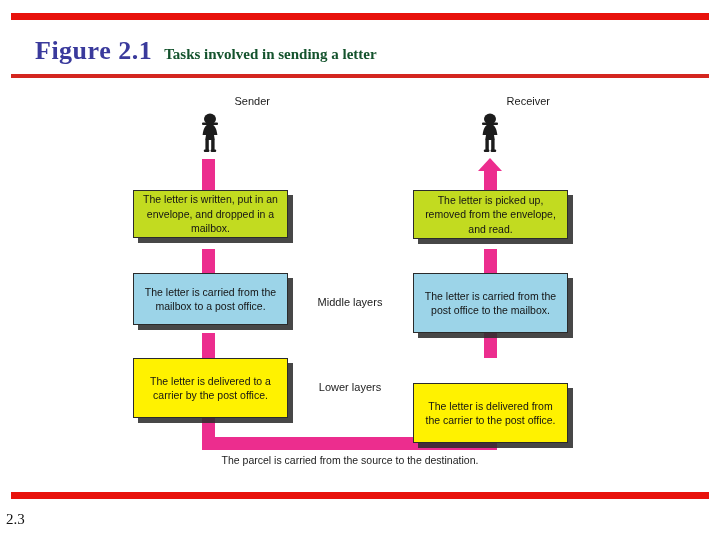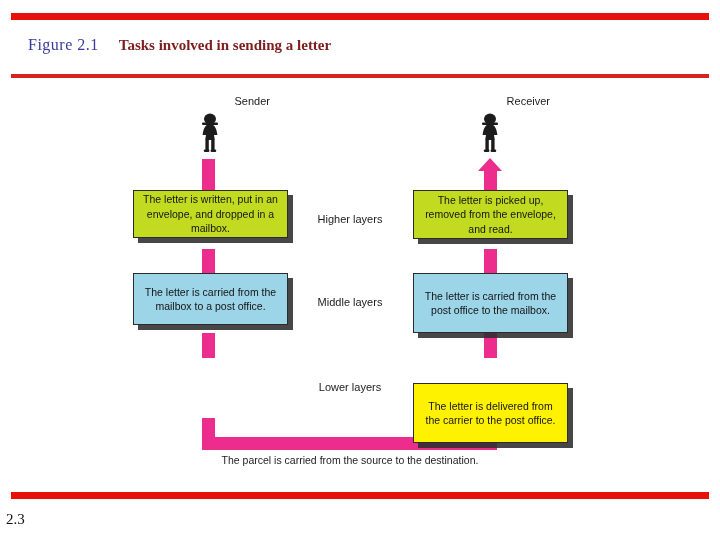--- a/index.html
+++ b/index.html
@@ -29,31 +29,32 @@
   .rule.bottom { top: 492px; height: 7px; }
 
   .title-wrap {
     position: absolute;
     left: 28px;
     top: 36px;
     white-space: nowrap;
   }
   .fig-num {
     font-family: "Liberation Serif", serif;
-    font-size: 16px;
-    font-weight: normal;
+    font-size: 26px;
+    font-weight: bold;
     color: #3A3A9C;
     letter-spacing: 0.5px;
+    margin-left: 7px;
   }
   .fig-title {
     font-family: "Liberation Serif", serif;
     font-size: 15px;
     font-weight: bold;
-    color: #7f1d1d;
-    margin-left: 20px;
+    color: #14532d;
+    margin-left: 12px;
   }
 
   .slide-num {
     position: absolute;
     left: 6px;
     top: 511px;
     font-family: "Liberation Serif", serif;
     font-size: 15px;
     color: #111111;
   }
@@ -185,26 +186,26 @@
     <div class="arrowhead" style="left:478px; top:73px;"></div>
     <div class="pipe" style="left:484px; top:85px;  width:13px; height:21px;"></div>
     <div class="pipe" style="left:484px; top:164px; width:13px; height:24px;"></div>
     <div class="pipe" style="left:484px; top:248px; width:13px; height:25px;"></div>
     <div class="pipe" style="left:484px; top:333px; width:13px; height:32px;"></div>
 
     <div class="pipe" style="left:202px; top:352px; width:295px; height:13px;"></div>
 
     <div class="box green" style="left:133px; top:105px; width:155px; height:48px;">The letter is written, put in an envelope, and dropped in a mailbox.</div>
     <div class="box green" style="left:413px; top:105px; width:155px; height:49px;">The letter is picked up, removed from the envelope, and read.</div>
-    <div class="layer-label" style="left:280px; top:128px;">Higher layers</div>
 
     <div class="box blue" style="left:133px; top:188px; width:155px; height:52px;">The letter is carried from the mailbox to a post office.</div>
     <div class="box blue" style="left:413px; top:188px; width:155px; height:60px;">The letter is carried from the post office to the mailbox.</div>
     <div class="layer-label" style="left:280px; top:211px;">Middle layers</div>
 
+    <div class="box yellow" style="left:133px; top:273px; width:155px; height:60px;">The letter is delivered to a carrier by the post office.</div>
     <div class="box yellow" style="left:413px; top:273px; width:155px; height:60px;margin-top:25px;">The letter is delivered from the carrier to the post office.</div>
     <div class="layer-label" style="left:280px; top:296px;text-align:center;">Lower layers</div>
 
     <div class="bottom-caption" style="left:200px; top:368px;">The parcel is carried from the source to the destination.</div>
 
   </div>
 
   <div class="rule bottom"></div>
 
   <div class="slide-num">2.3</div>

